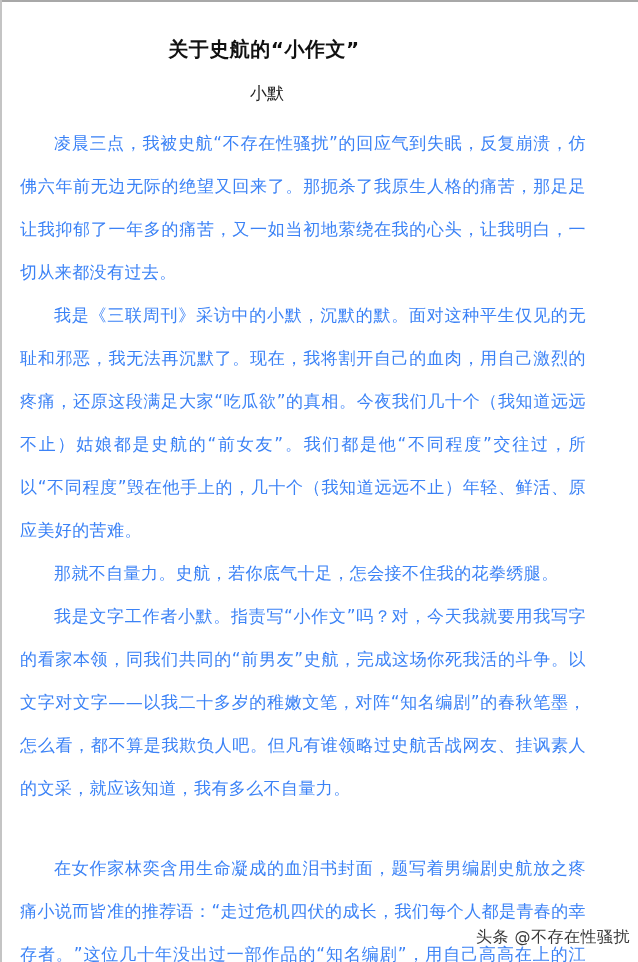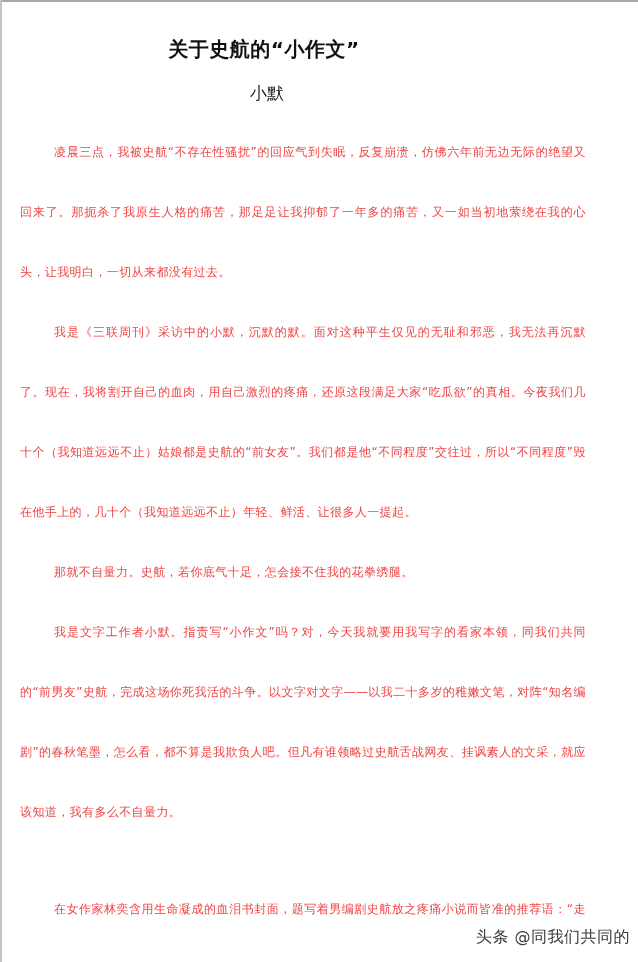--- a/index.html
+++ b/index.html
@@ -13,39 +13,39 @@
   .title {
     position: absolute; top: 36px; left: 0; width: 528px; text-align: center;
     font-size: 20px; font-weight: bold; letter-spacing: 0.5px; color: #111;
   }
   .author {
     position: absolute; top: 82px; left: 0; width: 534px; text-align: center;
     font-size: 17px; color: #222;
   }
   .body { position: absolute; left: 20px; top: 122px; width: 566px; }
   .para {
-    font-size: 12px; line-height: 60px; margin: 0; text-indent: 34px;
-    letter-spacing: 0.4px; text-align: justify; color: #ef4444;
+    font-size: 17px; line-height: 43px; margin: 0; text-indent: 34px;
+    letter-spacing: 0.4px; text-align: justify; color: #3b82f6;
   }
   .para.gap { margin-top: 37px; }
   .watermark {
     position: absolute; right: 8px; bottom: 14px; font-size: 16px; color: #3a3a3a;
     text-shadow: 0 0 3px #fff, 0 0 3px #fff; letter-spacing: 0.5px;
   }
 </style>
 </head>
 <body>
 
 <div class="frame-top"></div>
 <div class="frame-left"></div>
 
 <div class="title">关于史航的“小作文”</div>
 <div class="author">小默</div>
 
 <div class="body">
   <p class="para">凌晨三点，我被史航“不存在性骚扰”的回应气到失眠，反复崩溃，仿佛六年前无边无际的绝望又回来了。那扼杀了我原生人格的痛苦，那足足让我抑郁了一年多的痛苦，又一如当初地萦绕在我的心头，让我明白，一切从来都没有过去。</p>
-  <p class="para">我是《三联周刊》采访中的小默，沉默的默。面对这种平生仅见的无耻和邪恶，我无法再沉默了。现在，我将割开自己的血肉，用自己激烈的疼痛，还原这段满足大家“吃瓜欲”的真相。今夜我们几十个（我知道远远不止）姑娘都是史航的“前女友”。我们都是他“不同程度”交往过，所以“不同程度”毁在他手上的，几十个（我知道远远不止）年轻、鲜活、让很多人一提起。</p>
+  <p class="para">我是《三联周刊》采访中的小默，沉默的默。面对这种平生仅见的无耻和邪恶，我无法再沉默了。现在，我将割开自己的血肉，用自己激烈的疼痛，还原这段满足大家“吃瓜欲”的真相。今夜我们几十个（我知道远远不止）姑娘都是史航的“前女友”。我们都是他“不同程度”交往过，所以“不同程度”毁在他手上的，几十个（我知道远远不止）年轻、鲜活、原应美好的苦难。</p>
   <p class="para">那就不自量力。史航，若你底气十足，怎会接不住我的花拳绣腿。</p>
   <p class="para">我是文字工作者小默。指责写“小作文”吗？对，今天我就要用我写字的看家本领，同我们共同的“前男友”史航，完成这场你死我活的斗争。以文字对文字——以我二十多岁的稚嫩文笔，对阵“知名编剧”的春秋笔墨，怎么看，都不算是我欺负人吧。但凡有谁领略过史航舌战网友、挂讽素人的文采，就应该知道，我有多么不自量力。</p>
   <p class="para gap">在女作家林奕含用生命凝成的血泪书封面，题写着男编剧史航放之疼痛小说而皆准的推荐语：“走过危机四伏的成长，我们每个人都是青春的幸存者。”这位几十年没出过一部作品的“知名编剧”，用自己高高在上的江湖地位，为再也不能出作品的女作家“抬了咖”，让很多人一提起《房思琪的初恋乐园》，就想起他这句轻飘飘的漂亮话。</p>
 </div>
 
-<div class="watermark">头条 @同我们共同的</div>
+<div class="watermark">头条 @不存在性骚扰</div>
 
 </body></html>

